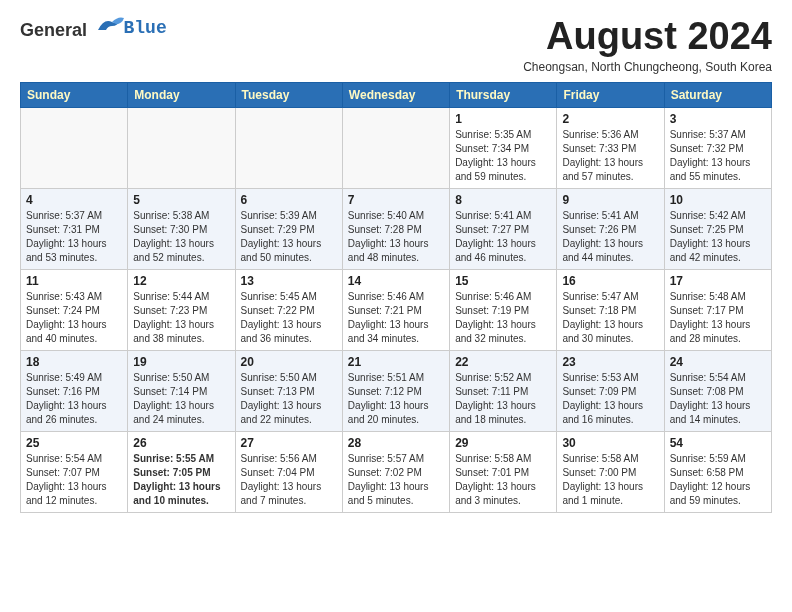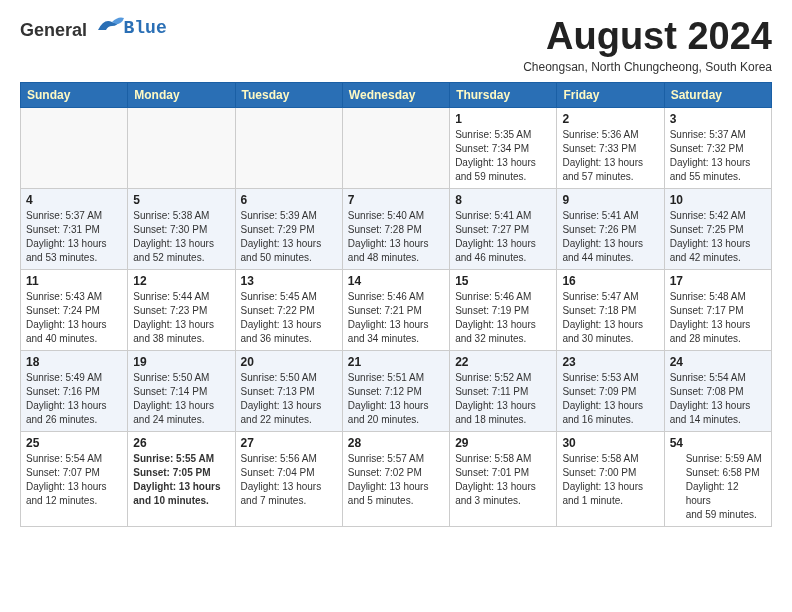--- a/index.html
+++ b/index.html
@@ -352,20 +352,20 @@
         </td>
         <td>
           <span class="day-number">30</span>
           <div class="day-info" style="white-space: pre-line;">Sunrise: 5:58 AM
 Sunset: 7:00 PM
 Daylight: 13 hours
 and 1 minute.</div>
         </td>
         <td>
           <span class="day-number">54</span>
-          <div class="day-info" style="white-space: pre-line; margin-left: 16px;">Sunrise: 5:59 AM
+          <div class="day-info" style="white-space: pre-line;">Sunrise: 5:59 AM
 Sunset: 6:58 PM
 Daylight: 12 hours
 and 59 minutes.</div>
         </td>
       </tr>
     </tbody>
 </table>
 
 </body></html>

